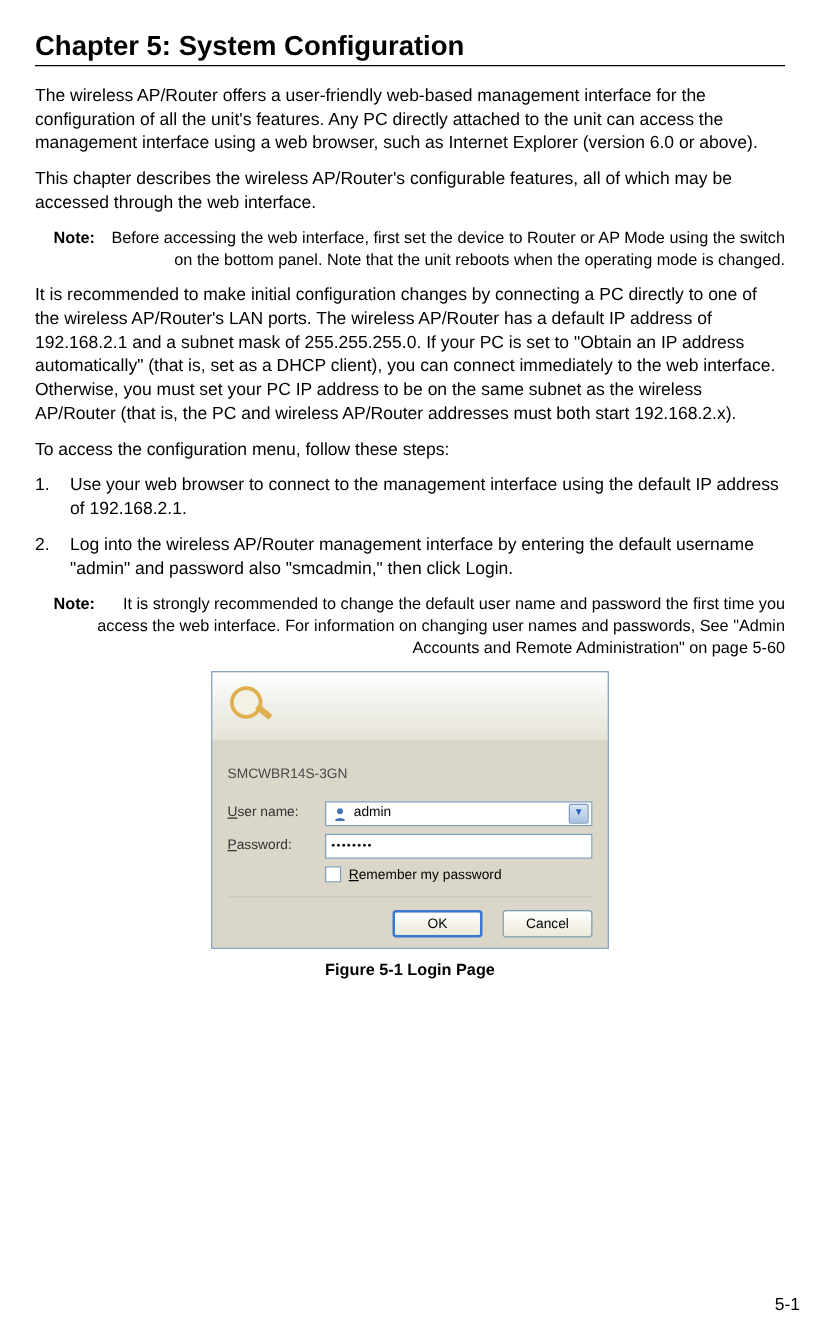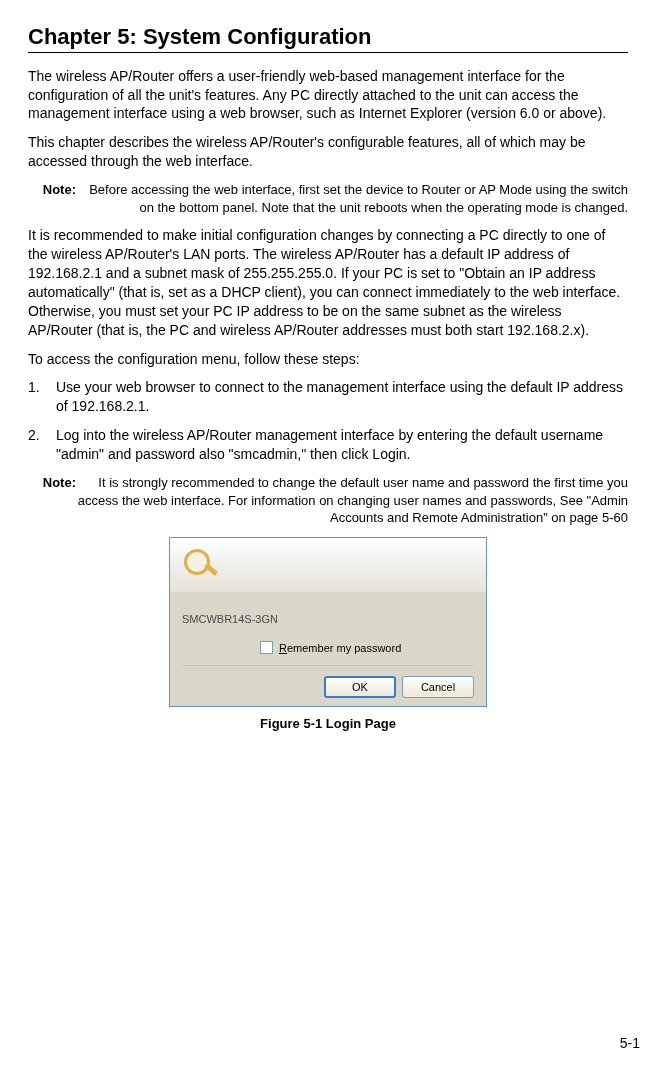--- a/index.html
+++ b/index.html
@@ -192,21 +192,21 @@
     .chk {
       width: 13px;
       height: 13px;
       border: 1px solid #7f9db9;
       background: #fff;
       margin-right: 6px;
     }
     .btn-row {
       display: flex;
       justify-content: flex-end;
-      gap: 6px;
+      gap: 16px;
       border-top: 1px solid #c8c5b6;
       padding-top: 10px;
       margin-top: 4px;
     }
     .btn {
       width: 72px;
       height: 22px;
       background: linear-gradient(180deg, #ffffff 0%, #ece9d8 100%);
       border: 1px solid #7f9db9;
       border-radius: 3px;
@@ -268,21 +268,40 @@
   <div class="dialog">
     <div class="banner">
       <div class="banner-icon">
         <div class="body-ring"></div>
         <div class="key-shaft"></div>
       </div>
     </div>
     <div class="form-area">
       <div class="realm">SMCWBR14S-3GN</div>
 
-
+      <div class="field-row">
+        <div class="field-label"><span class="underline">U</span><span>ser name:</span></div>
+        <div class="combo">
+          <span class="combo-icon">
+            <svg width="12" height="12" viewBox="0 0 12 12">
+                <circle cx="6" cy="4" r="2.4" fill="#4a72b8"></circle>
+                <path d="M2 12 C2 8.5 10 8.5 10 12 Z" fill="#4a72b8"></path>
+              </svg>
+          </span>
+          <span class="combo-text">admin</span>
+          <div class="combo-arrow">▼</div>
+        </div>
+      </div>
+
+      <div class="field-row">
+        <div class="field-label"><span class="underline">P</span><span>assword:</span></div>
+        <div class="combo">
+          <span class="combo-text pw-dots">••••••••</span>
+        </div>
+      </div>
 
       <div class="remember-row">
         <div class="chk"></div>
         <span><span class="underline">R</span><span>emember my password</span></span>
       </div>
 
       <div class="btn-row">
         <div class="btn btn-ok">OK</div>
         <div class="btn">Cancel</div>
       </div>

